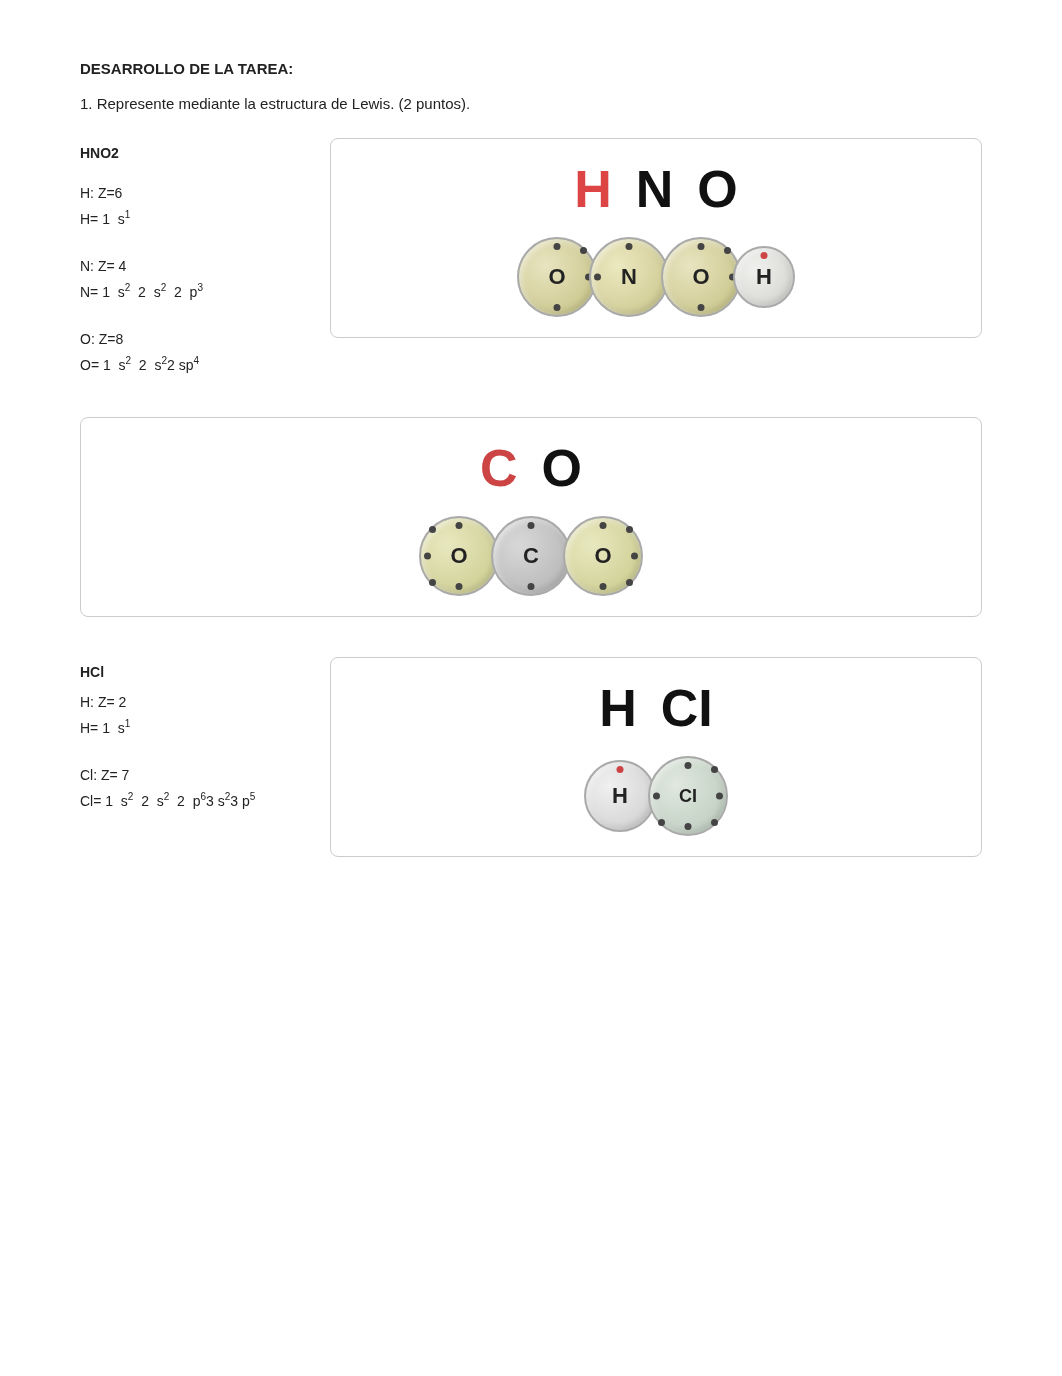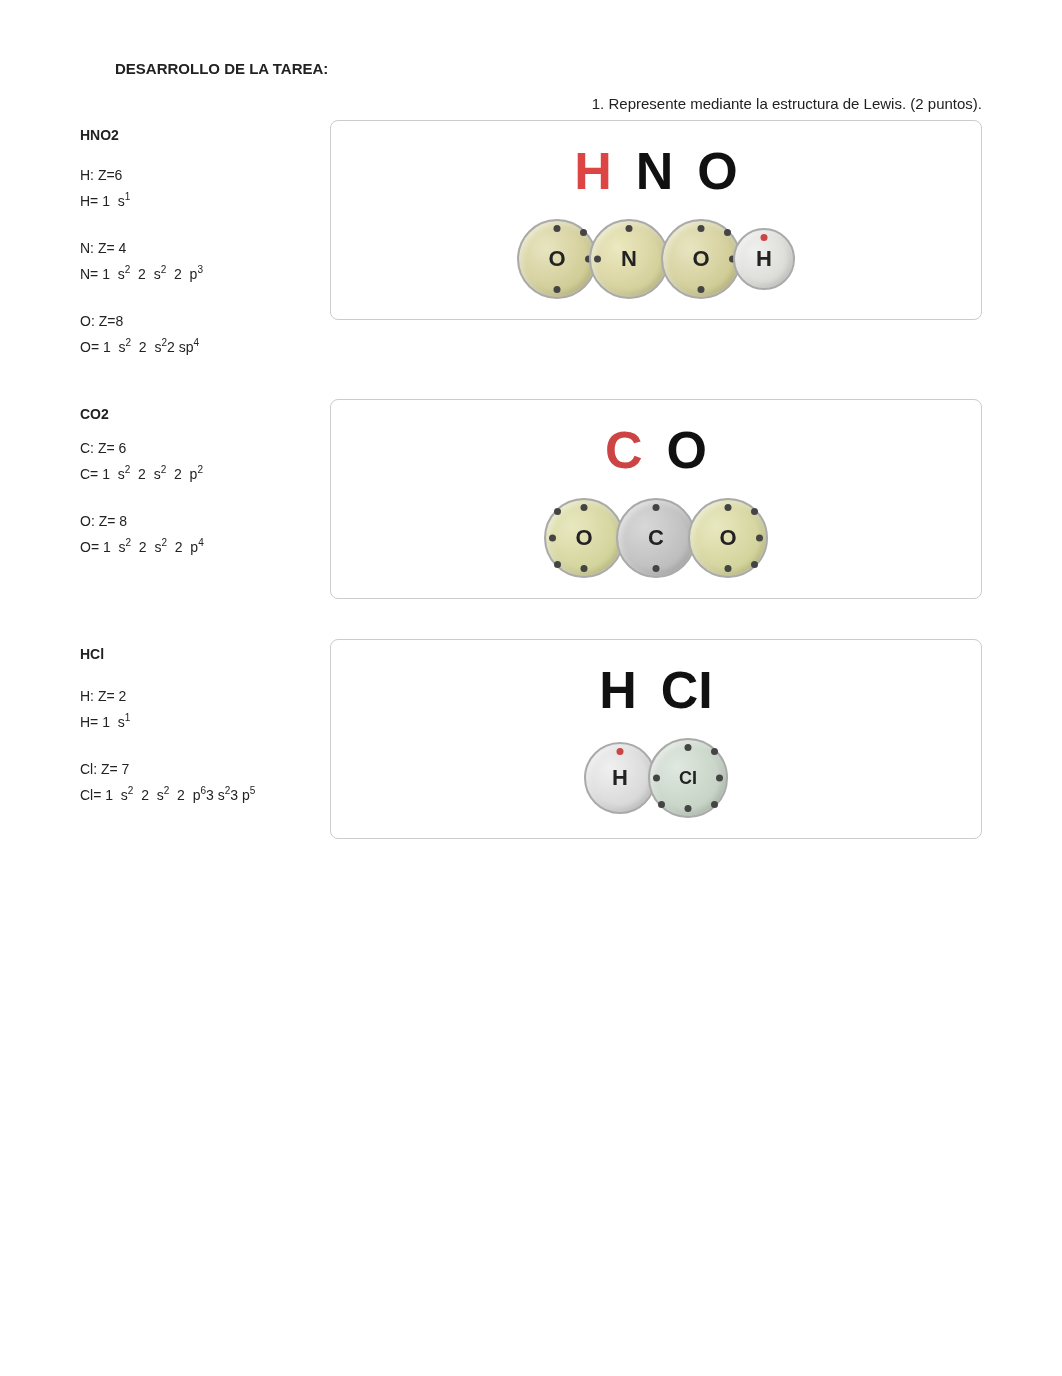--- a/index.html
+++ b/index.html
@@ -9,27 +9,25 @@
       font-size: 15px;
       color: #222;
       padding: 60px 80px;
       max-width: 1062px;
     }
 
     .section-title {
       font-size: 15px;
       font-weight: bold;
       margin-bottom: 18px;
-      margin-left: 35px;
     }
 
     .question {
       font-size: 15px;
-      margin-bottom: 8px;
-      text-align: right;
+      margin-bottom: 26px;
     }
 
     .molecule-block {
       display: flex;
       flex-direction: row;
       align-items: flex-start;
       margin-bottom: 40px;
       gap: 30px;
     }
 
@@ -221,28 +219,20 @@
 
       <div class="atom-circle hno-h overlap" style="margin-left:-14px;">
         <span class="atom-label">H</span>
         <div class="dot dot-red dot-top"></div>
       </div>
     </div>
   </div>
 </div>
 
 <div class="molecule-block">
-  <div class="left-info">
-    <p style="font-weight:bold; margin-bottom:10px;">CO2</p>
-    <p>C: Z= 6</p>
-    <p>C= 1 &nbsp;s<sup>2</sup> &nbsp;2 &nbsp;s<sup>2</sup> &nbsp;2 &nbsp;p<sup>2</sup></p>
-    <p>&nbsp;</p>
-    <p>O: Z= 8</p>
-    <p>O= 1 &nbsp;s<sup>2</sup> &nbsp;2 &nbsp;s<sup>2</sup> &nbsp;2 &nbsp;p<sup>4</sup></p>
-  </div>
   <div class="diagram-box">
 
     <div class="atom-row" style="font-size:52px; font-weight:bold; gap:24px; margin-bottom:6px;">
       <span style="color:#c44; font-size:52px; font-weight:bold;">C</span>
       <span style="color:#111; font-size:52px; font-weight:bold;">O</span>
     </div>
 
     <div class="atom-circle-row">
       <div class="atom-circle o-atom">
         <span class="atom-label">O</span>
@@ -264,21 +254,21 @@
         <div class="dot dot-right"></div>
         <div class="dot dot-bottom-right"></div>
         <div class="dot dot-bottom"></div>
       </div>
     </div>
   </div>
 </div>
 
 <div class="molecule-block">
   <div class="left-info">
-    <p style="font-weight:bold; margin-bottom:18px;">HCl</p>
+    <p style="font-weight:bold; margin-bottom:6px;">HCl</p>
     <p>H: Z= 2</p>
     <p>H= 1 &nbsp;s<sup>1</sup></p>
     <p>&nbsp;</p>
     <p>Cl: Z= 7</p>
     <p>Cl= 1 &nbsp;s<sup>2</sup> &nbsp;2 &nbsp;s<sup>2</sup> &nbsp;2 &nbsp;p<sup>6</sup>3 s<sup>2</sup>3 p<sup>5</sup></p>
   </div>
   <div class="diagram-box">
 
     <div class="atom-row" style="font-size:52px; font-weight:bold; gap:24px; margin-bottom:6px;">
       <span style="color:#111; font-size:52px; font-weight:bold;">H</span>

